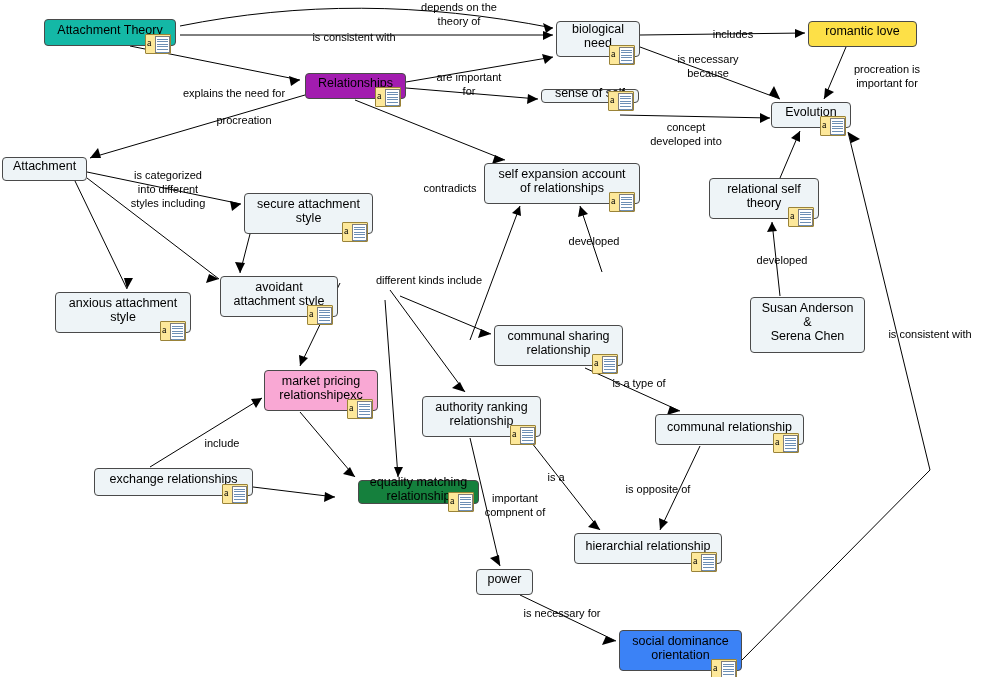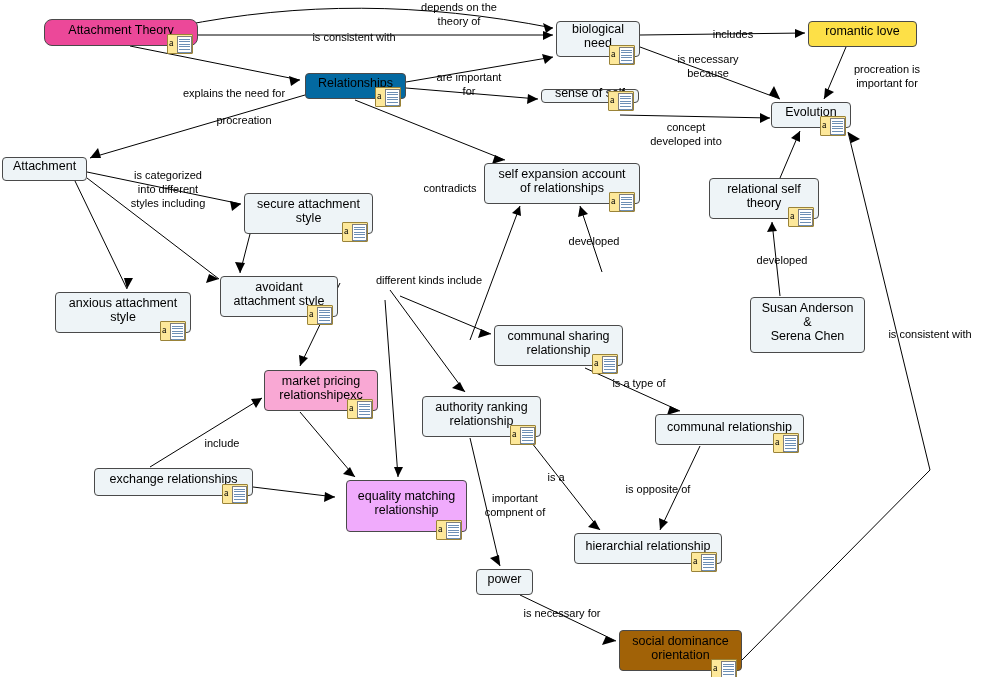--- a/index.html
+++ b/index.html
@@ -180,25 +180,25 @@
     <div class="edge-label" style="left: 357px; top: 273px; width: 144px;">different kinds include</div>
     <div class="edge-label" style="left: 745px; top: 253px; width: 74px;">developed</div>
     <div class="edge-label" style="left: 876px; top: 327px; width: 108px;">is consistent with</div>
     <div class="edge-label" style="left: 601px; top: 376px; width: 76px;">is a type of</div>
     <div class="edge-label" style="left: 196px; top: 436px; width: 52px;">include</div>
     <div class="edge-label" style="left: 541px; top: 470px; width: 30px;">is a</div>
     <div class="edge-label" style="left: 611px; top: 482px; width: 94px;">is opposite of</div>
     <div class="edge-label" style="left: 471px; top: 491px; width: 88px;">important
 compnent of</div>
     <div class="edge-label" style="left: 510px; top: 606px; width: 104px;">is necessary for</div>
-    <div class="node" style="left: 44px; top: 19px; width: 154px; height: 27px; background: #ec4899; border-color: rgb(74, 74, 74); border-radius: 8px;"><span class="node-label">Attachment Theory</span><span class="res-icon"><span class="aa">a</span><span class="pg"><i></i><i></i><i></i><i></i><i></i><i></i></span></span></div>
+    <div class="node" style="left: 44px; top: 19px; width: 132px; height: 27px; background: #14b8a6; border-color: rgb(74, 74, 74);"><span class="node-label">Attachment Theory</span><span class="res-icon"><span class="aa">a</span><span class="pg"><i></i><i></i><i></i><i></i><i></i><i></i></span></span></div>
     <div class="node" style="left: 556px; top: 21px; width: 84px; height: 36px; background: rgb(238, 244, 247); border-color: rgb(74, 74, 74);"><span class="node-label">biological
 need</span><span class="res-icon"><span class="aa">a</span><span class="pg"><i></i><i></i><i></i><i></i><i></i><i></i></span></span></div>
     <div class="node" style="left: 808px; top: 21px; width: 109px; height: 26px; background: #fde047; border-color: rgb(74, 74, 74);"><span class="node-label">romantic love</span></div>
-    <div class="node" style="left: 305px; top: 73px; width: 101px; height: 26px; background: #0369a1; border-color: rgb(74, 74, 74);"><span class="node-label">Relationships</span><span class="res-icon"><span class="aa">a</span><span class="pg"><i></i><i></i><i></i><i></i><i></i><i></i></span></span></div>
+    <div class="node" style="left: 305px; top: 73px; width: 101px; height: 26px; background: #a21caf; border-color: rgb(74, 74, 74);"><span class="node-label">Relationships</span><span class="res-icon"><span class="aa">a</span><span class="pg"><i></i><i></i><i></i><i></i><i></i><i></i></span></span></div>
     <div class="node" style="left: 541px; top: 89px; width: 98px; height: 14px; background: rgb(238, 244, 247); border-color: rgb(74, 74, 74);"><span class="node-label">sense of self</span><span class="res-icon"><span class="aa">a</span><span class="pg"><i></i><i></i><i></i><i></i><i></i><i></i></span></span></div>
     <div class="node" style="left: 771px; top: 102px; width: 80px; height: 26px; background: rgb(238, 244, 247); border-color: rgb(74, 74, 74);"><span class="node-label">Evolution</span><span class="res-icon"><span class="aa">a</span><span class="pg"><i></i><i></i><i></i><i></i><i></i><i></i></span></span></div>
     <div class="node" style="left: 2px; top: 157px; width: 85px; height: 24px; background: rgb(238, 244, 247); border-color: rgb(74, 74, 74);"><span class="node-label">Attachment</span></div>
     <div class="node" style="left: 484px; top: 163px; width: 156px; height: 41px; background: rgb(238, 244, 247); border-color: rgb(74, 74, 74);"><span class="node-label">self expansion account
 of relationships</span><span class="res-icon"><span class="aa">a</span><span class="pg"><i></i><i></i><i></i><i></i><i></i><i></i></span></span></div>
     <div class="node" style="left: 709px; top: 178px; width: 110px; height: 41px; background: rgb(238, 244, 247); border-color: rgb(74, 74, 74);"><span class="node-label">relational self
 theory</span><span class="res-icon"><span class="aa">a</span><span class="pg"><i></i><i></i><i></i><i></i><i></i><i></i></span></span></div>
     <div class="node" style="left: 244px; top: 193px; width: 129px; height: 41px; background: rgb(238, 244, 247); border-color: rgb(74, 74, 74);"><span class="node-label">secure attachment
 style</span><span class="res-icon"><span class="aa">a</span><span class="pg"><i></i><i></i><i></i><i></i><i></i><i></i></span></span></div>
     <div class="node" style="left: 220px; top: 276px; width: 118px; height: 41px; background: rgb(238, 244, 247); border-color: rgb(74, 74, 74);"><span class="node-label">avoidant
@@ -209,19 +209,19 @@
 &amp;
 Serena Chen</span></div>
     <div class="node" style="left: 494px; top: 325px; width: 129px; height: 41px; background: rgb(238, 244, 247); border-color: rgb(74, 74, 74);"><span class="node-label">communal sharing
 relationship</span><span class="res-icon"><span class="aa">a</span><span class="pg"><i></i><i></i><i></i><i></i><i></i><i></i></span></span></div>
     <div class="node" style="left: 264px; top: 370px; width: 114px; height: 41px; background: #f9a8d4; border-color: rgb(74, 74, 74);"><span class="node-label">market pricing
 relationshipexc</span><span class="res-icon"><span class="aa">a</span><span class="pg"><i></i><i></i><i></i><i></i><i></i><i></i></span></span></div>
     <div class="node" style="left: 422px; top: 396px; width: 119px; height: 41px; background: rgb(238, 244, 247); border-color: rgb(74, 74, 74);"><span class="node-label">authority ranking
 relationship</span><span class="res-icon"><span class="aa">a</span><span class="pg"><i></i><i></i><i></i><i></i><i></i><i></i></span></span></div>
     <div class="node" style="left: 655px; top: 414px; width: 149px; height: 31px; background: rgb(238, 244, 247); border-color: rgb(74, 74, 74);"><span class="node-label">communal relationship</span><span class="res-icon"><span class="aa">a</span><span class="pg"><i></i><i></i><i></i><i></i><i></i><i></i></span></span></div>
     <div class="node" style="left: 94px; top: 468px; width: 159px; height: 28px; background: rgb(238, 244, 247); border-color: rgb(74, 74, 74);"><span class="node-label">exchange relationships</span><span class="res-icon"><span class="aa">a</span><span class="pg"><i></i><i></i><i></i><i></i><i></i><i></i></span></span></div>
-    <div class="node" style="left: 346px; top: 480px; width: 121px; height: 52px; background: #f0abfc; border-color: rgb(74, 74, 74);"><span class="node-label">equality matching
+    <div class="node" style="left: 358px; top: 480px; width: 121px; height: 24px; background: #15803d; border-color: rgb(74, 74, 74);"><span class="node-label">equality matching
 relationship</span><span class="res-icon"><span class="aa">a</span><span class="pg"><i></i><i></i><i></i><i></i><i></i><i></i></span></span></div>
     <div class="node" style="left: 574px; top: 533px; width: 148px; height: 31px; background: rgb(238, 244, 247); border-color: rgb(74, 74, 74);"><span class="node-label">hierarchial relationship</span><span class="res-icon"><span class="aa">a</span><span class="pg"><i></i><i></i><i></i><i></i><i></i><i></i></span></span></div>
     <div class="node" style="left: 476px; top: 569px; width: 57px; height: 26px; background: rgb(238, 244, 247); border-color: rgb(74, 74, 74);"><span class="node-label">power</span></div>
-    <div class="node" style="left: 619px; top: 630px; width: 123px; height: 41px; background: #a16207; border-color: rgb(74, 74, 74);"><span class="node-label">social dominance
+    <div class="node" style="left: 619px; top: 630px; width: 123px; height: 41px; background: #3b82f6; border-color: rgb(74, 74, 74);"><span class="node-label">social dominance
 orientation</span><span class="res-icon"><span class="aa">a</span><span class="pg"><i></i><i></i><i></i><i></i><i></i><i></i></span></span></div>
   </div>
 
 </body></html>

